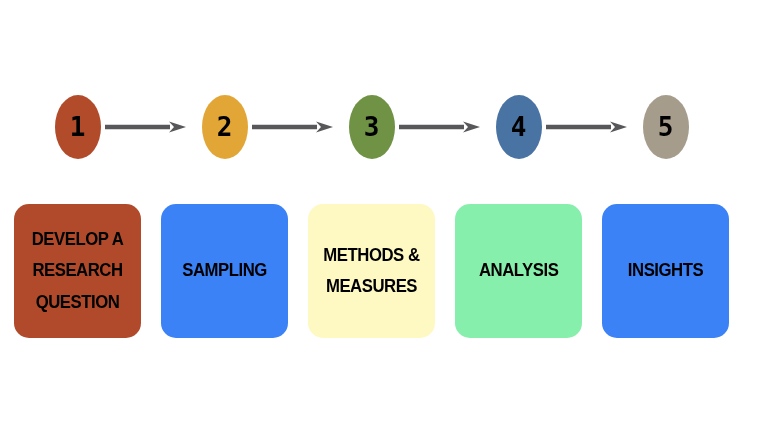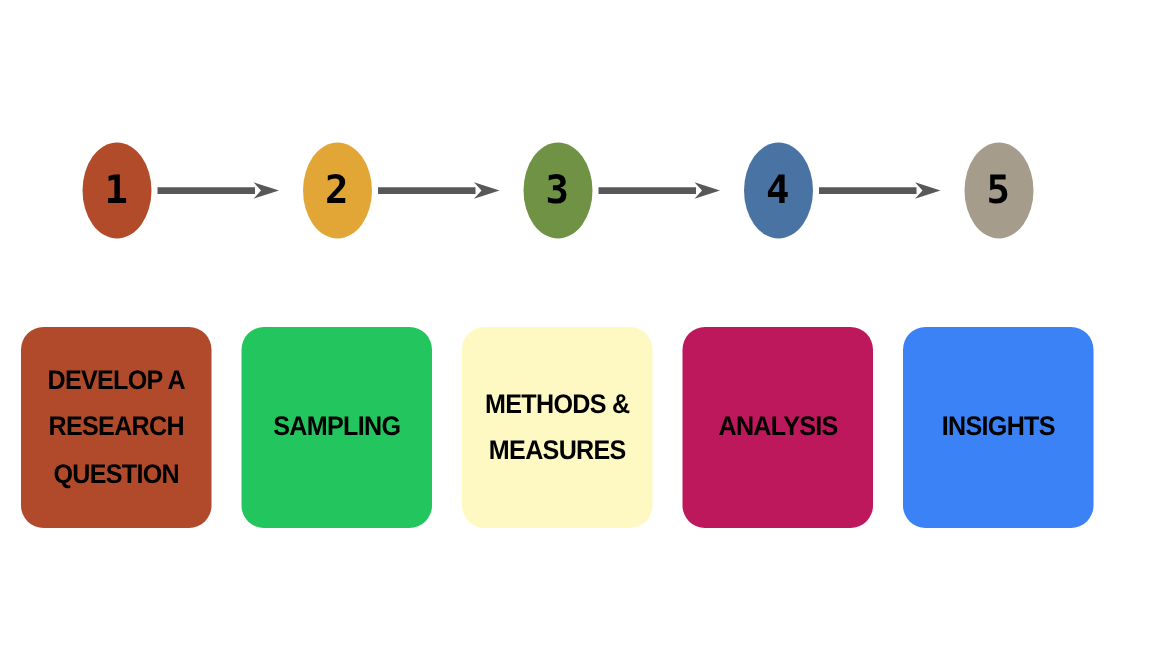--- a/index.html
+++ b/index.html
@@ -40,21 +40,21 @@
     color: #000000;
     line-height: 1;
   }
   .arrow {
     position: absolute;
     top: 121px;
     width: 101px; height: 12px;
   }
   .arrow line   { stroke: #58585A; stroke-width: 4.5; }
   .arrow polygon{ fill: #58585A; }
-  .boxes-row { top: 218px; }
+  .boxes-row { top: 204px; }
   .step-box {
     width: 127px; height: 134px;
     border-radius: 15px;
     display: flex;
     align-items: center;
     justify-content: center;
     text-align: center;
     padding: 0 6px;
     box-sizing: border-box;
   }
@@ -115,27 +115,27 @@
   </svg>
   <svg class="arrow" style="left:541px" viewBox="0 0 101 12">
     <line x1="5" y1="6" x2="70" y2="6"></line>
     <polygon points="69,0.5 86,6 69,11.5 74,6"></polygon>
   </svg>
 
   <div class="row boxes-row">
     <div class="step-box" style="background-color: rgb(176, 74, 43);">
       <span class="step-label">DEVELOP A RESEARCH QUESTION</span>
     </div>
-    <div class="step-box" style="background-color: #22c55e;">
+    <div class="step-box" style="background-color: #3b82f6;">
       <span class="step-label">SAMPLING</span>
     </div>
     <div class="step-box" style="background-color: #fef9c3;">
       <span class="step-label">METHODS &amp; MEASURES</span>
     </div>
-    <div class="step-box" style="background-color: #be185d;">
+    <div class="step-box" style="background-color: #86efac;">
       <span class="step-label">ANALYSIS</span>
     </div>
     <div class="step-box" style="background-color: #3b82f6;">
       <span class="step-label">INSIGHTS</span>
     </div>
   </div>
 
 </div>
 
 </body></html>

